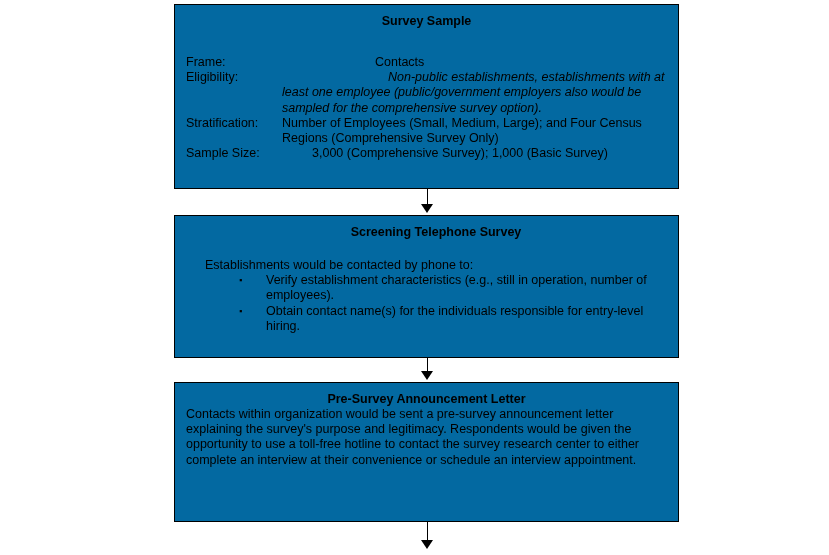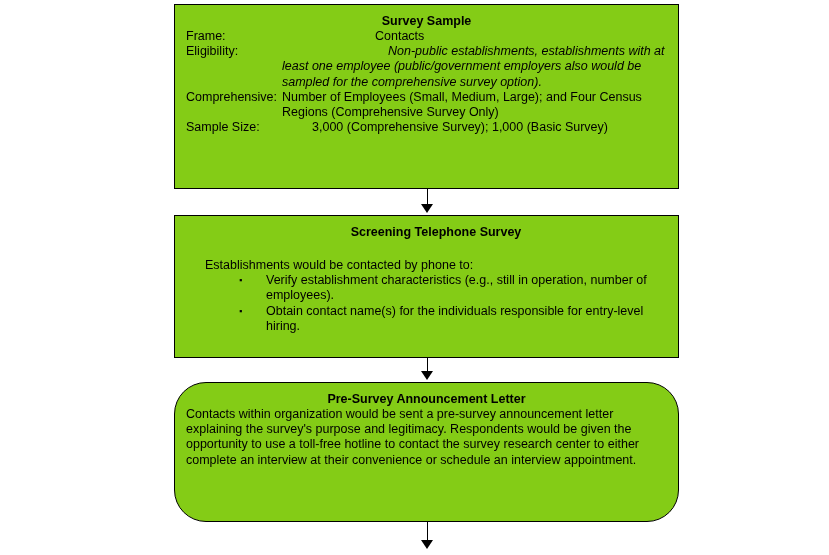--- a/index.html
+++ b/index.html
@@ -24,45 +24,45 @@
     height: 555px;
   }
 
   
   .flow-box {
     position: absolute;
     left: 174px;
     width: 505px;
     border: 1px solid #000000;
     box-sizing: border-box;
-    background: #84cc16;
+    background: #0369a1;
   }
 
   #box-survey-sample  { top: 4px;   height: 185px; }
   #box-screening      { top: 215px; height: 143px; padding-left: 19px; }
-  #box-presurvey      { top: 382px; height: 140px; border-radius: 32px; }
+  #box-presurvey      { top: 382px; height: 140px; }
 
   .box-title {
     text-align: center;
     font-weight: bold;
     font-size: 12.5px;
     line-height: 15px;
     margin-top: 9px;
     margin-bottom: 0;
   }
 
   .box-body {
     font-size: 12.5px;
     line-height: 15.2px;
     padding: 0 10px 0 11px;
   }
 
   
   .def-list {
-    margin-top: 0;
+    margin-top: 26px;
   }
   .def-row {
     display: flex;
     align-items: flex-start;
   }
   .def-term {
     flex: 0 0 96px;
     white-space: nowrap;
   }
   .def-value {
@@ -151,21 +151,21 @@
           <div class="def-term">Frame:</div>
           <div class="def-value indent-center">Contacts</div>
         </div>
 
         <div class="def-row">
           <div class="def-term">Eligibility:</div>
           <div class="def-value indent-wide">Non-public establishments, establishments with at least one employee (public/government employers also would be sampled for the comprehensive survey option).</div>
         </div>
 
         <div class="def-row">
-          <div class="def-term">Comprehensive:</div>
+          <div class="def-term">Stratification:</div>
           <div class="def-value">Number of Employees (Small, Medium, Large); and Four Census Regions (Comprehensive Survey Only)</div>
         </div>
 
         <div class="def-row">
           <div class="def-term">Sample Size:</div>
           <div class="def-value indent-small">3,000 (Comprehensive Survey); 1,000 (Basic Survey)</div>
         </div>
 
       </div>
     </div>

